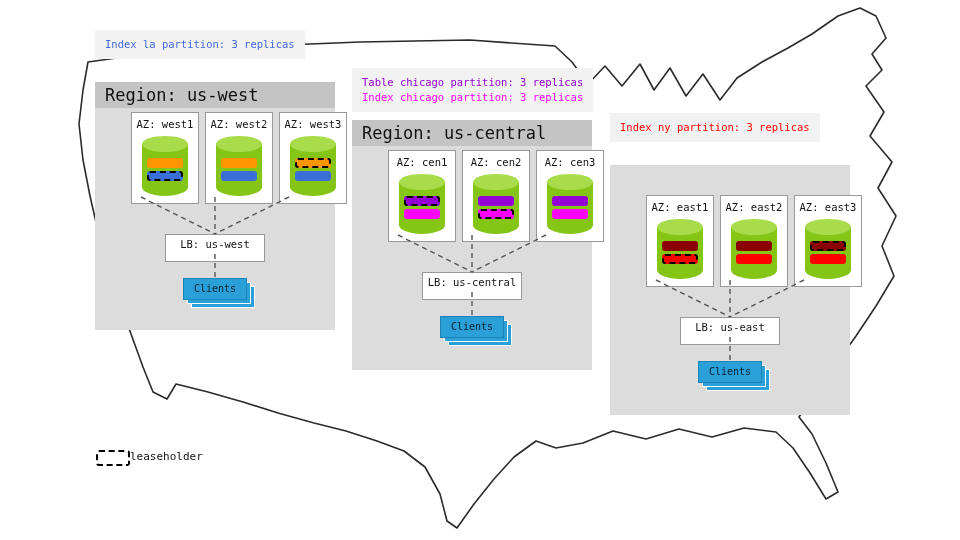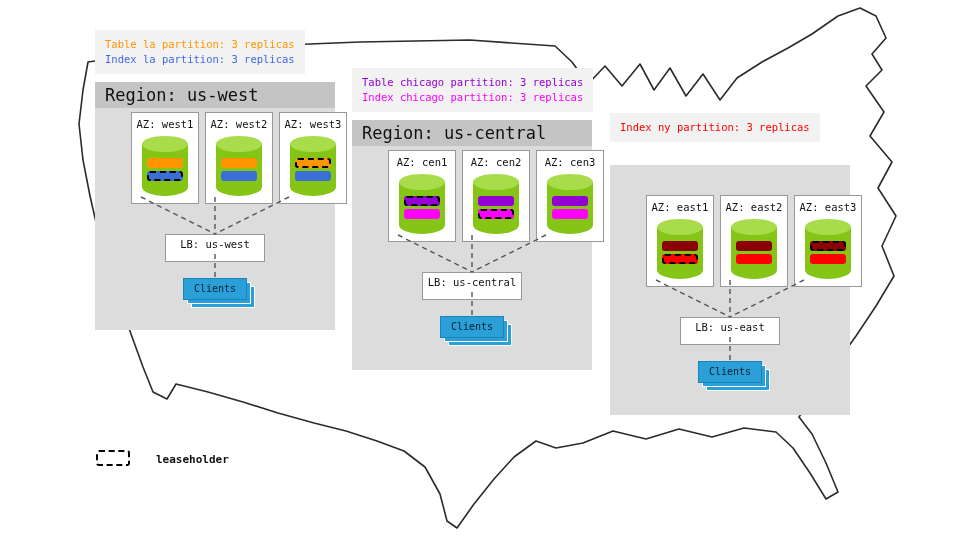--- a/index.html
+++ b/index.html
@@ -33,21 +33,21 @@
   .bar2{top:35px;}
   .bar.leaseholder{border:2px dashed #000;}
 
   .lb{position:absolute;left:70px;top:152px;width:100px;height:28px;background:var(--lb-bg);border:1px solid var(--lb-border);box-sizing:border-box;font-size:10.5px;text-align:center;line-height:18px;z-index:4;}
 
   .clients{position:absolute;left:88px;top:196px;width:64px;height:22px;z-index:4;}
   .clients::before{content:'';position:absolute;left:8px;top:8px;width:100%;height:100%;background:var(--clients-bg);border:1px solid #fff;box-sizing:border-box;z-index:0;}
   .clients::after{content:'';position:absolute;left:4px;top:4px;width:100%;height:100%;background:var(--clients-bg);border:1px solid #fff;box-sizing:border-box;z-index:1;}
   .clients-face{position:absolute;left:0;top:0;width:100%;height:100%;background:var(--clients-bg);border:1px solid var(--clients-border);box-sizing:border-box;z-index:2;font-size:10px;text-align:center;line-height:20px;color:#04222e;}
 
-  .legend{position:absolute;left:96px;top:450px;display:flex;align-items:flex-end;gap:26px;z-index:2;font-weight:bold;}
+  .legend{position:absolute;left:96px;top:450px;display:flex;align-items:flex-start;gap:0;z-index:2;}
   .legend-swatch{width:30px;height:12px;border:2px dashed #000;background:#fff;border-radius:3px;}
   .legend-label{font-size:11px;}
 </style>
 </head>
 <body>
 
 <div class="stage">
 
   <svg class="map-layer" width="960" height="540" viewBox="0 0 960 540">
     <path d="M 88,62 L 160,52 L 260,46 L 360,42 L 470,40 L 555,46
@@ -57,21 +57,20 @@
          L 884,112 L 870,136 L 892,162 L 878,188 L 896,216 L 882,246 L 894,276 L 876,306
          L 856,336 L 836,364 L 816,392 L 799,417
          L 812,434 L 826,463 L 838,492 L 826,499 L 810,473 L 793,448 L 776,432
          L 744,428 L 712,437 L 679,429 L 646,439 L 613,431 L 583,443 L 556,448
          L 536,441 L 514,457 L 494,479 L 474,504 L 457,528 L 447,521 L 440,494 L 425,467 L 404,451 L 377,441 L 346,431 L 314,423
          L 278,413 L 243,402 L 208,392 L 176,384
          L 167,399 L 153,392 L 143,367 L 131,334 L 119,300 L 108,266 L 98,231 L 90,196 L 83,160 L 79,124 L 83,90 Z" fill="#ffffff" stroke="var(--map-stroke)" stroke-width="1.6" stroke-linejoin="round"></path>
   </svg>
 
   <div class="annotation" id="ann-west">
-    <div class="ann-line" style="color: rgb(255, 149, 0);">Table la partition: 3 replicas</div>
     <div class="ann-line" style="color: rgb(65, 105, 225);">Index la partition: 3 replicas</div>
   </div>
   <div class="annotation" id="ann-central">
     <div class="ann-line" style="color: rgb(148, 0, 211);">Table chicago partition: 3 replicas</div>
     <div class="ann-line" style="color: rgb(255, 0, 255);">Index chicago partition: 3 replicas</div>
   </div>
   <div class="annotation" id="ann-east">
     <div class="ann-line" style="color: rgb(255, 0, 0);">Index ny partition: 3 replicas</div>
   </div>
 

